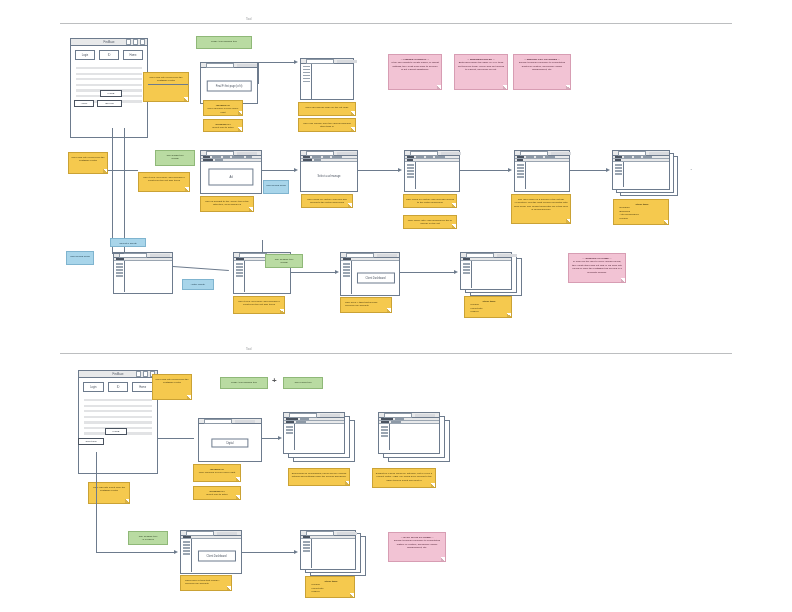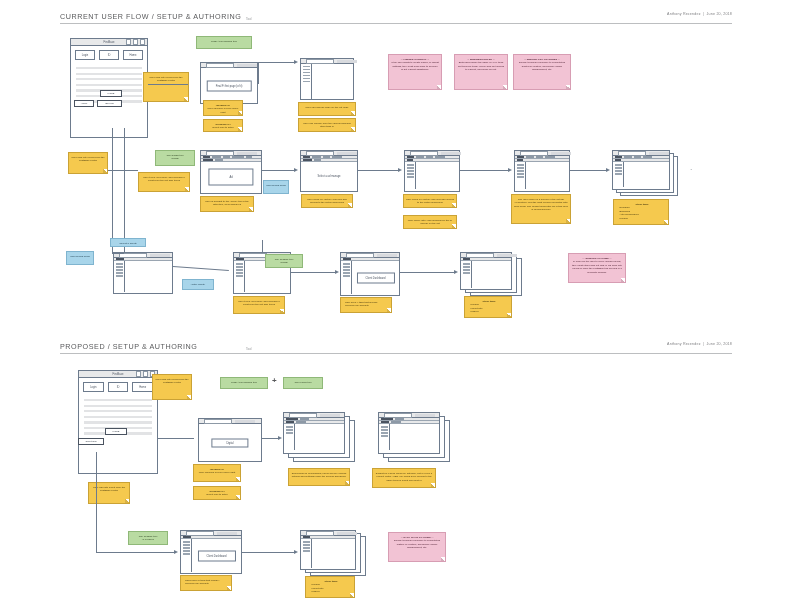--- a/index.html
+++ b/index.html
@@ -78,28 +78,20 @@
   .portal-body .r{height:2.2px;background:#e2e3e5;margin-bottom:3.4px;}
   .pbtn{position:absolute;border:1px solid #4a5360;background:#fff;
         font-size:2.4px;color:#2f3742;display:flex;align-items:center;
         justify-content:center;box-sizing:border-box;}
 </style>
 </head>
 <body>
 
 <div class="page">
 
-<div class="sec-head" style="top:12px">
-  <div class="sec-title">CURRENT USER FLOW / SETUP &amp; AUTHORING</div>
-  <div class="sec-meta">
-    <span>Anthony Recendez</span>
-    &nbsp;|&nbsp;
-    <span>June 20, 2018</span>
-  </div>
-</div>
 <div class="sec-rule" style="top:23px"></div>
 <div class="sec-tick" style="left:246px;top:17px">Tool</div>
 
 <div class="portal" style="left:70px;top:38px;width:78px;height:100px">
   <div class="portal-tb">
     <span>FirstBase</span>
     <span class="ctl">
           <b></b>
           <b></b>
           <b></b>
@@ -500,28 +492,20 @@
 </div>
 
 <div class="ln lnh" style="left:173px;top:266px;width:56px;transform:rotate(4deg);transform-origin:left center"></div>
 <div class="ln lnh" style="left:291px;top:272px;width:44px"></div>
 <div class="arw" style="left:335px;top:269.5px"></div>
 <div class="ln lnh" style="left:400px;top:272px;width:54px"></div>
 <div class="arw" style="left:454px;top:269.5px"></div>
 <div class="ln lnv" style="left:262px;top:240px;height:12px"></div>
 <div class="ln lnh" style="left:112px;top:253px;width:12px"></div>
 
-<div class="sec-head" style="top:342px">
-  <div class="sec-title">PROPOSED / SETUP &amp; AUTHORING</div>
-  <div class="sec-meta">
-    <span>Anthony Recendez</span>
-    &nbsp;|&nbsp;
-    <span>June 20, 2018</span>
-  </div>
-</div>
 <div class="sec-rule" style="top:353px"></div>
 <div class="sec-tick" style="left:246px;top:347px">Tool</div>
 
 <div class="portal" style="left:78px;top:370px;width:80px;height:104px">
   <div class="portal-tb">
     <span>FirstBase</span>
     <span class="ctl">
           <b></b>
           <b></b>
           <b></b>

